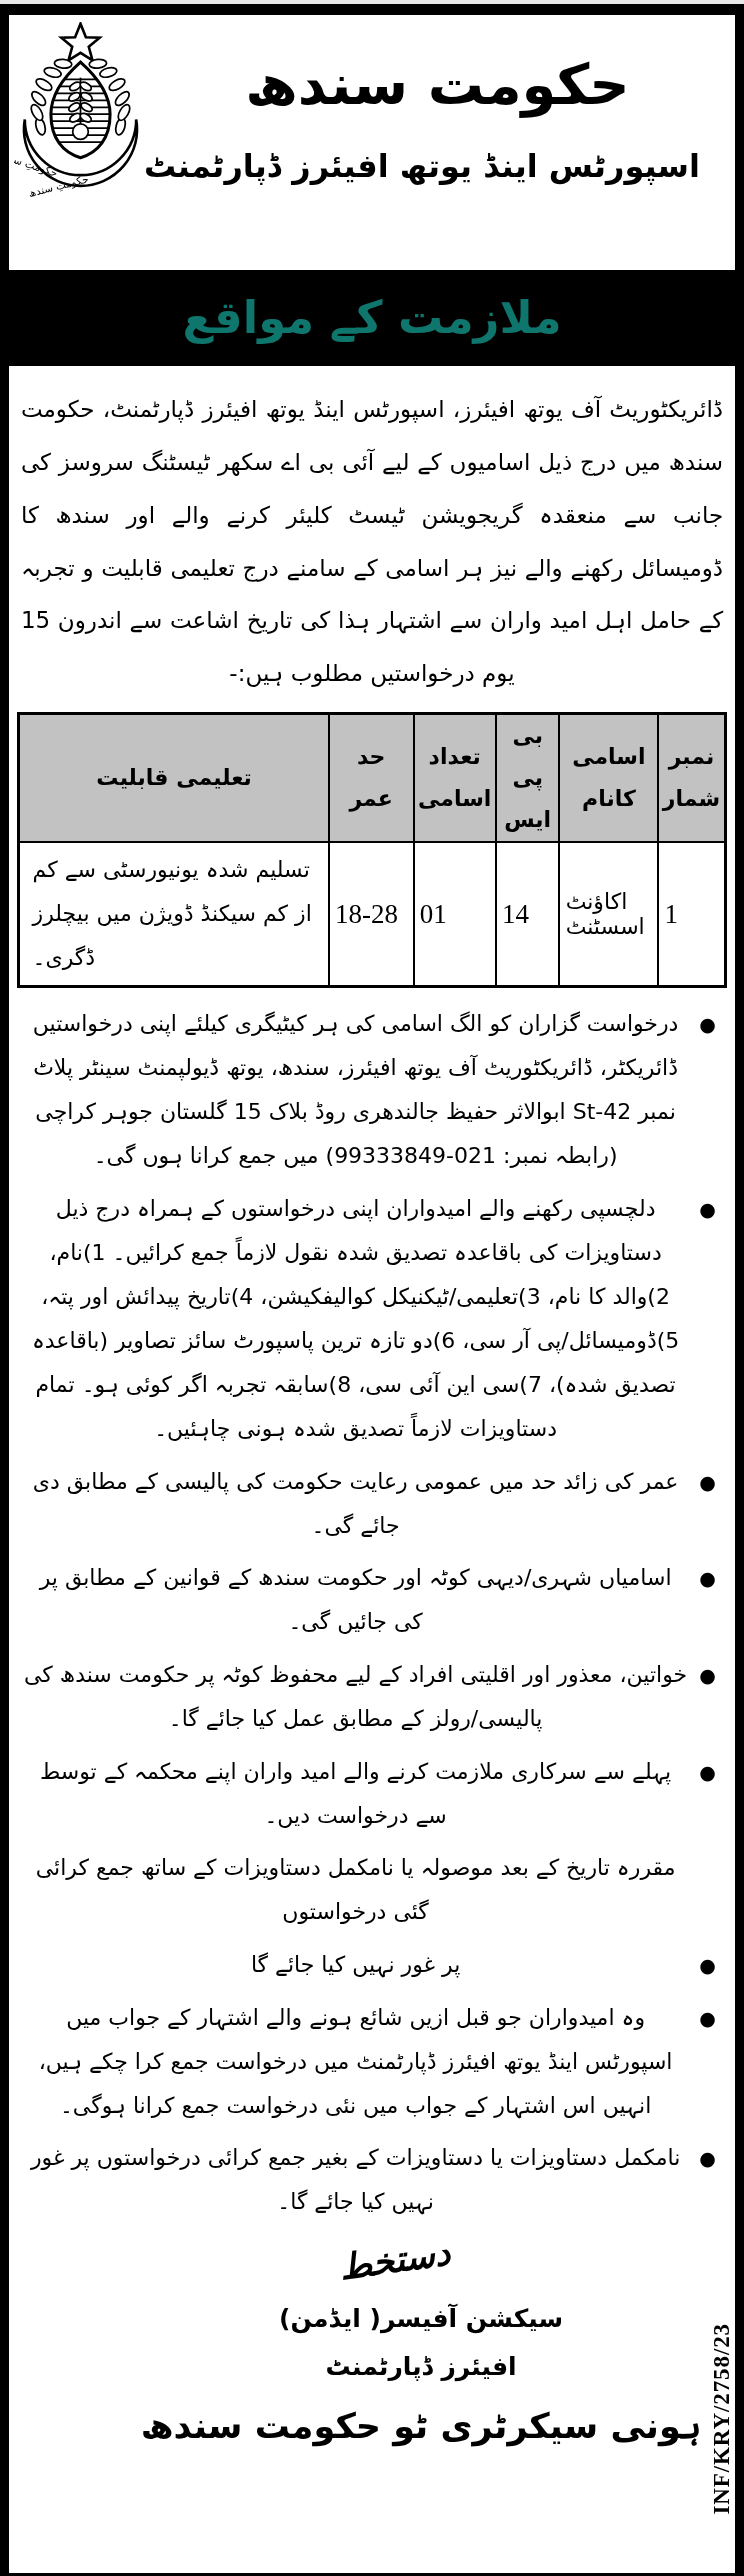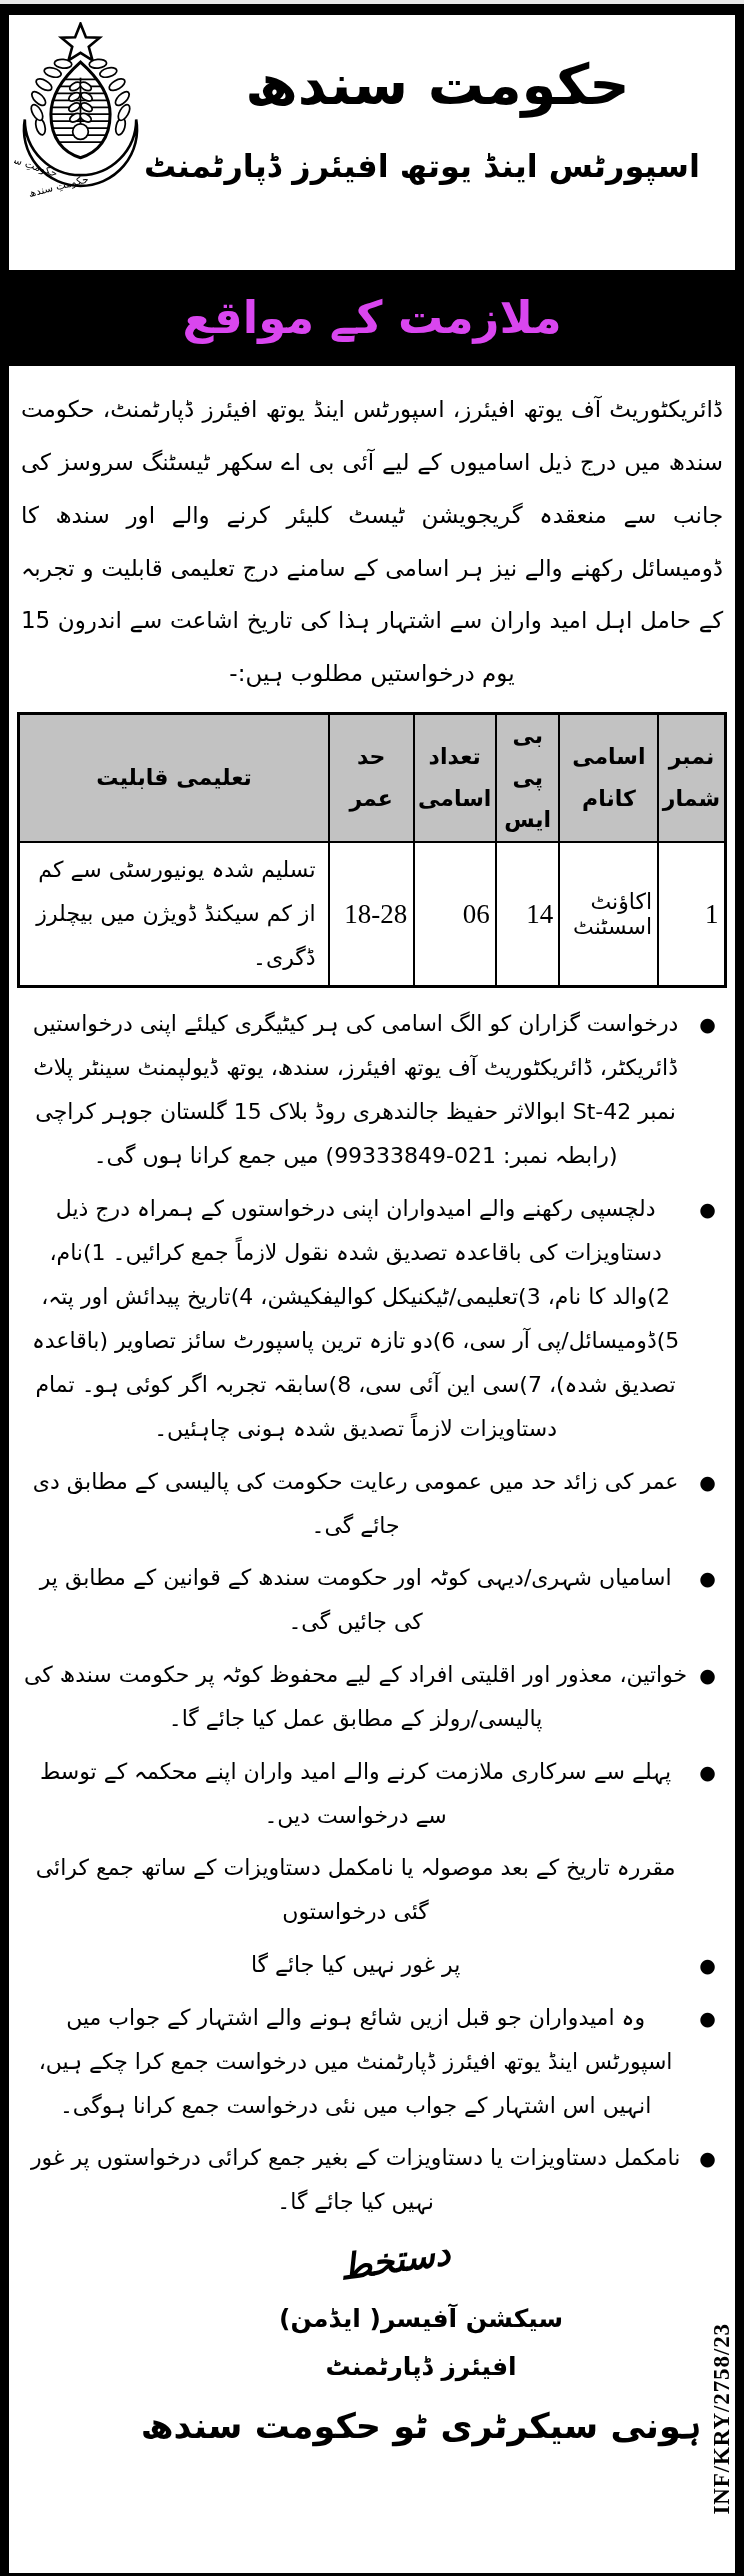--- a/index.html
+++ b/index.html
@@ -21,42 +21,42 @@
     padding-top:37px;margin:0 22px 0 153px;
     font-size:56px;font-weight:bold;text-align:center;white-space:nowrap;
   }
   .dept-title{
     margin:30px 13px 0 113px;
     font-size:32px;font-weight:bold;text-align:center;white-space:nowrap;
   }
   .logo{position:absolute;left:5.2px;top:7px;width:133px;height:181px;}
   
   .banner{
-    height:96px;background:#000;color:#d946ef;
+    height:96px;background:#000;color:#0f766e;
     display:flex;align-items:center;justify-content:center;
     font-size:45px;font-weight:bold;white-space:nowrap;
   }
   
   .content{position:relative;padding:0 8.7px;direction:rtl;}
   .intro{
     margin:17.4px 3.5px 0;
     font-size:23px;line-height:2.3;
     text-align:justify;text-align-last:center;
   }
   table.jobs{
     width:100%;border-collapse:collapse;margin-top:12.2px;
     border:3.5px solid #000;direction:rtl;
   }
   table.jobs th,table.jobs td{border:2.6px solid #000;}
   table.jobs th{
     background:#c2c2c2;font-size:22px;font-weight:bold;
     height:120px;text-align:center;vertical-align:middle;padding:0 3.5px;line-height:1.9;
   }
   table.jobs td{
-    font-size:22px;height:105px;text-align:right;vertical-align:middle;padding:3.5px 5.2px;
+    font-size:22px;height:105px;text-align:left;vertical-align:middle;padding:3.5px 5.2px;
   }
   table.jobs .c1{width:7%}
   table.jobs .c2{width:14%}
   table.jobs .c3{width:9%}
   table.jobs .c4{width:10%}
   table.jobs .c5{width:12%}
   table.jobs td.num{font-family:"Liberation Serif",serif;font-size:27px;}
   table.jobs td.qual{line-height:2.0;padding:5.2px 12.2px;}
   
   .bullets{margin:14px 0 0 5.2px;}
@@ -169,21 +169,21 @@
               <th class="c4">تعداد اسامی</th>
               <th class="c5">حد عمر</th>
               <th class="c6">تعلیمی قابلیت</th>
             </tr>
         </thead>
         <tbody id="tbody-rows">
             <tr>
               <td class="c1 num">1</td>
               <td class="c2">اکاؤنٹ اسسٹنٹ</td>
               <td class="c3 num">14</td>
-              <td class="c4 num">06</td>
+              <td class="c4 num">01</td>
               <td class="c5 num">18-28</td>
               <td class="c6 qual">تسلیم شدہ یونیورسٹی سے کم از کم سیکنڈ ڈویژن میں بیچلرز ڈگری۔</td>
             </tr>
           </tbody>
       </table>
 
       <div class="bullets" id="bullets">
           <div class="bullet-item">
             <span class="bullet-dot">●</span>
             <div class="bullet-text">درخواست گزاران کو الگ اسامی کی ہر کیٹیگری کیلئے اپنی درخواستیں ڈائریکٹر، ڈائریکٹوریٹ آف یوتھ افیئرز، سندھ، یوتھ ڈیولپمنٹ سینٹر پلاٹ نمبر St-42 ابوالاثر حفیظ جالندھری روڈ بلاک 15 گلستان جوہر کراچی (رابطہ نمبر: 021-99333849) میں جمع کرانا ہوں گی۔</div>

